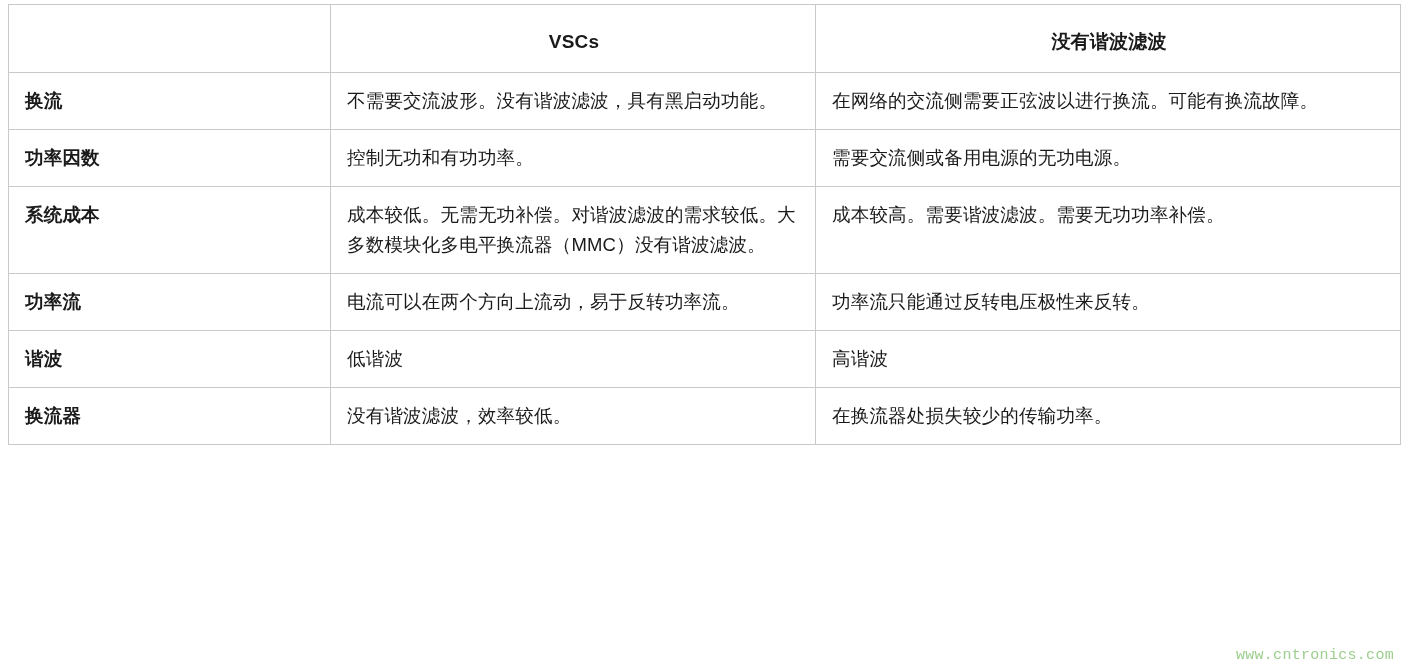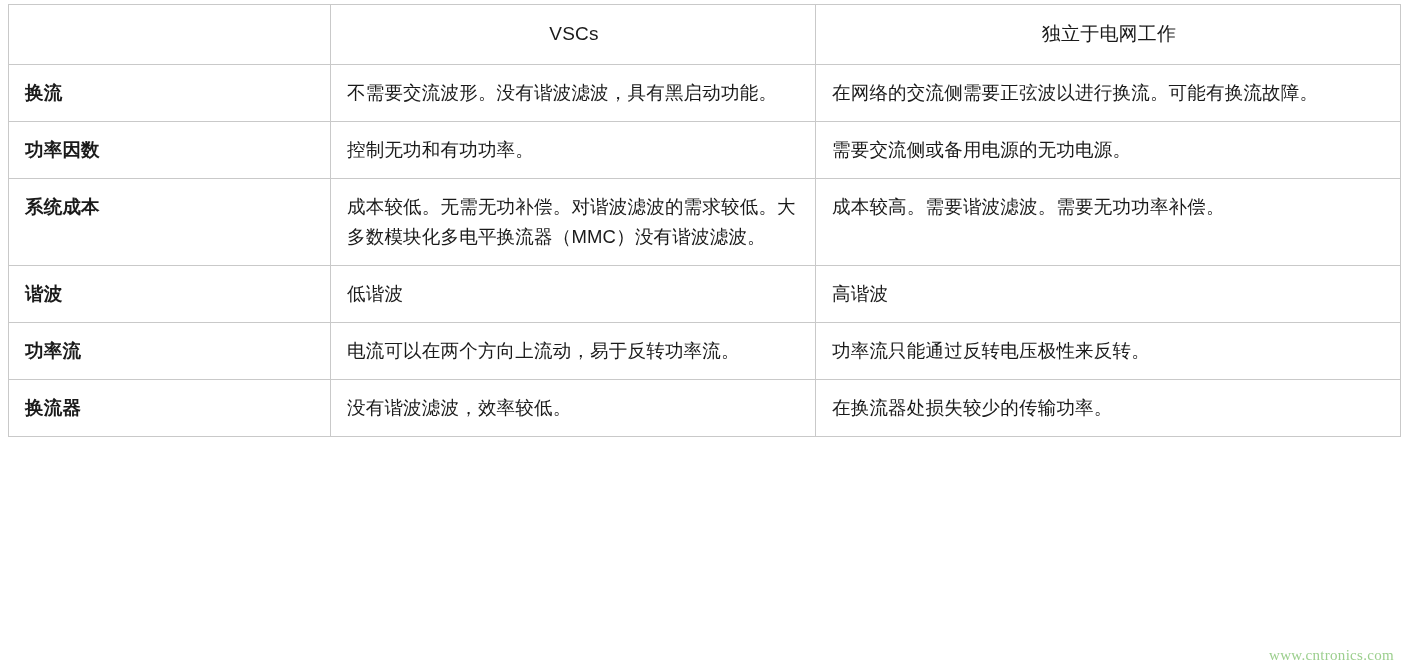--- a/index.html
+++ b/index.html
@@ -34,85 +34,85 @@
   table.comparison th,
   table.comparison td {
     border: 1px solid #c9c9c9;
     vertical-align: top;
     padding: 13px 14px 13px 16px;
     font-size: 18.5px;
     line-height: 1.62;
     letter-spacing: 0.2px;
   }
   table.comparison thead th {
-    font-weight: normal;
+    font-weight: bold;
     font-size: 19px;
-    padding-top: 14px;
+    padding-top: 22px;
     padding-bottom: 14px;
   }
   table.comparison thead th.blank {
     border-left-color: #c9c9c9;
   }
   table.comparison tbody th.rowhead {
     font-weight: bold;
     text-align: left;
     white-space: nowrap;
   }
   .watermark {
     position: absolute;
     right: 14px;
     bottom: 6px;
     font-size: 15px;
     color: #9ccf8e;
-    font-family: Liberation Serif, serif;
+    font-family: Liberation Mono, monospace;
     letter-spacing: 0.3px;
   }
 </style>
 </head>
 <body>
 
 <div class="table-wrap">
   <table class="comparison">
     <colgroup>
       <col class="c0">
       <col class="c1">
       <col class="c2">
     </colgroup>
     <thead>
       <tr>
         <th class="blank"></th>
         <th>VSCs</th>
-        <th>独立于电网工作</th>
+        <th>没有谐波滤波</th>
       </tr>
     </thead>
     <tbody>
       <tr>
         <th class="rowhead">换流</th>
         <td>不需要交流波形。没有谐波滤波，具有黑启动功能。</td>
         <td>在网络的交流侧需要正弦波以进行换流。可能有换流故障。</td>
       </tr>
       <tr>
         <th class="rowhead">功率因数</th>
         <td>控制无功和有功功率。</td>
         <td>需要交流侧或备用电源的无功电源。</td>
       </tr>
       <tr>
         <th class="rowhead">系统成本</th>
         <td>成本较低。无需无功补偿。对谐波滤波的需求较低。大多数模块化多电平换流器（MMC）没有谐波滤波。</td>
         <td>成本较高。需要谐波滤波。需要无功功率补偿。</td>
       </tr>
       <tr>
+        <th class="rowhead">功率流</th>
+        <td>电流可以在两个方向上流动，易于反转功率流。</td>
+        <td>功率流只能通过反转电压极性来反转。</td>
+      </tr>
+      <tr>
         <th class="rowhead">谐波</th>
         <td>低谐波</td>
         <td>高谐波</td>
-      </tr>
-      <tr>
-        <th class="rowhead">功率流</th>
-        <td>电流可以在两个方向上流动，易于反转功率流。</td>
-        <td>功率流只能通过反转电压极性来反转。</td>
       </tr>
       <tr>
         <th class="rowhead">换流器</th>
         <td>没有谐波滤波，效率较低。</td>
         <td>在换流器处损失较少的传输功率。</td>
       </tr>
     </tbody>
   </table>
 </div>
 

